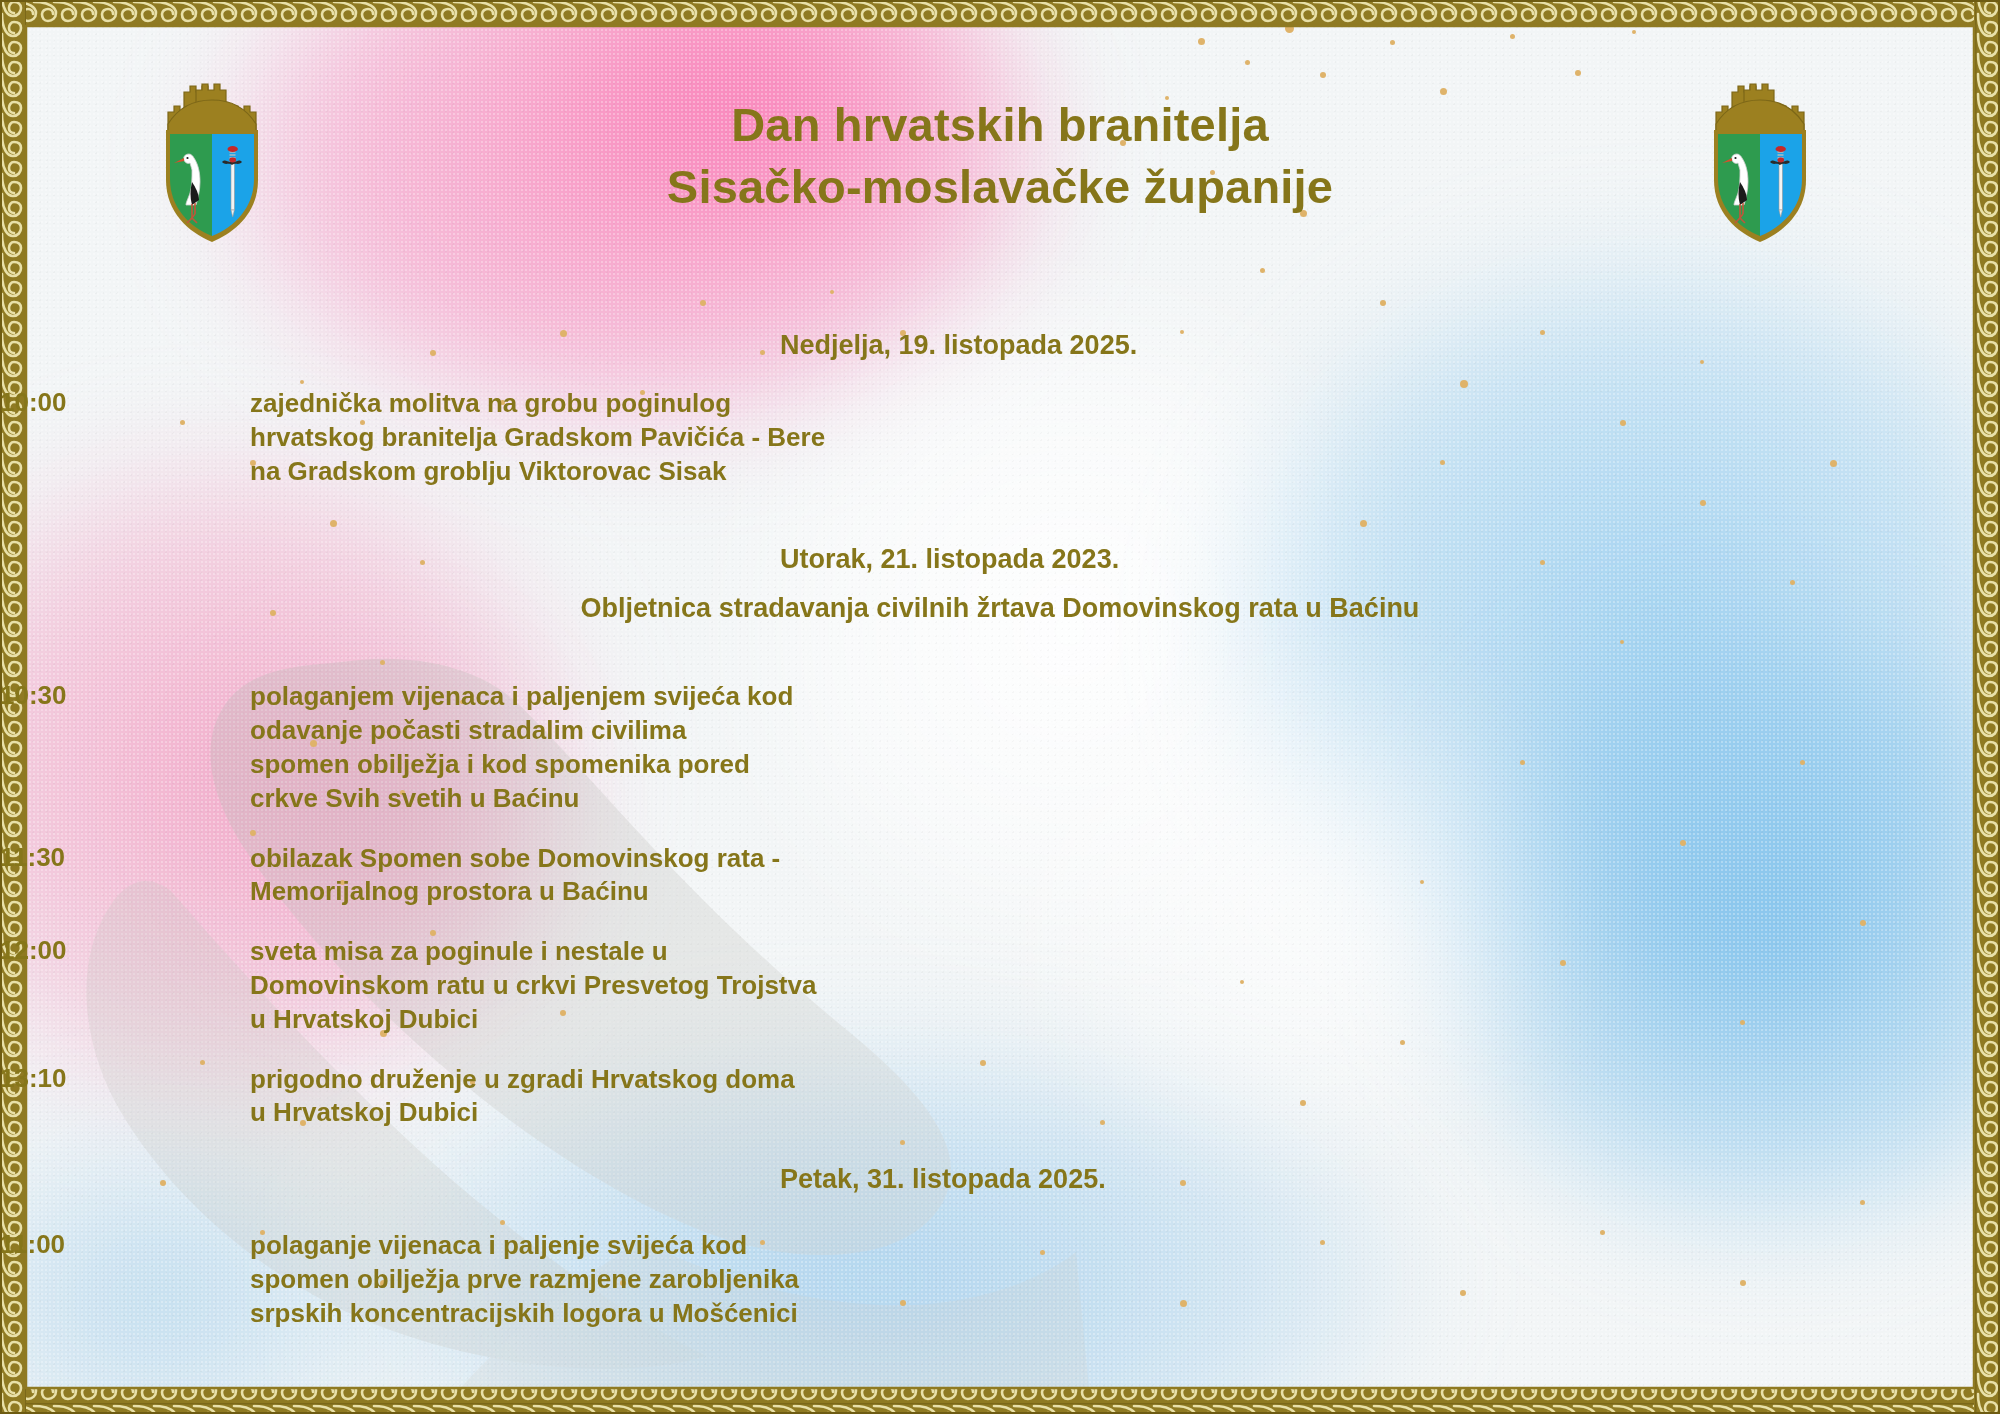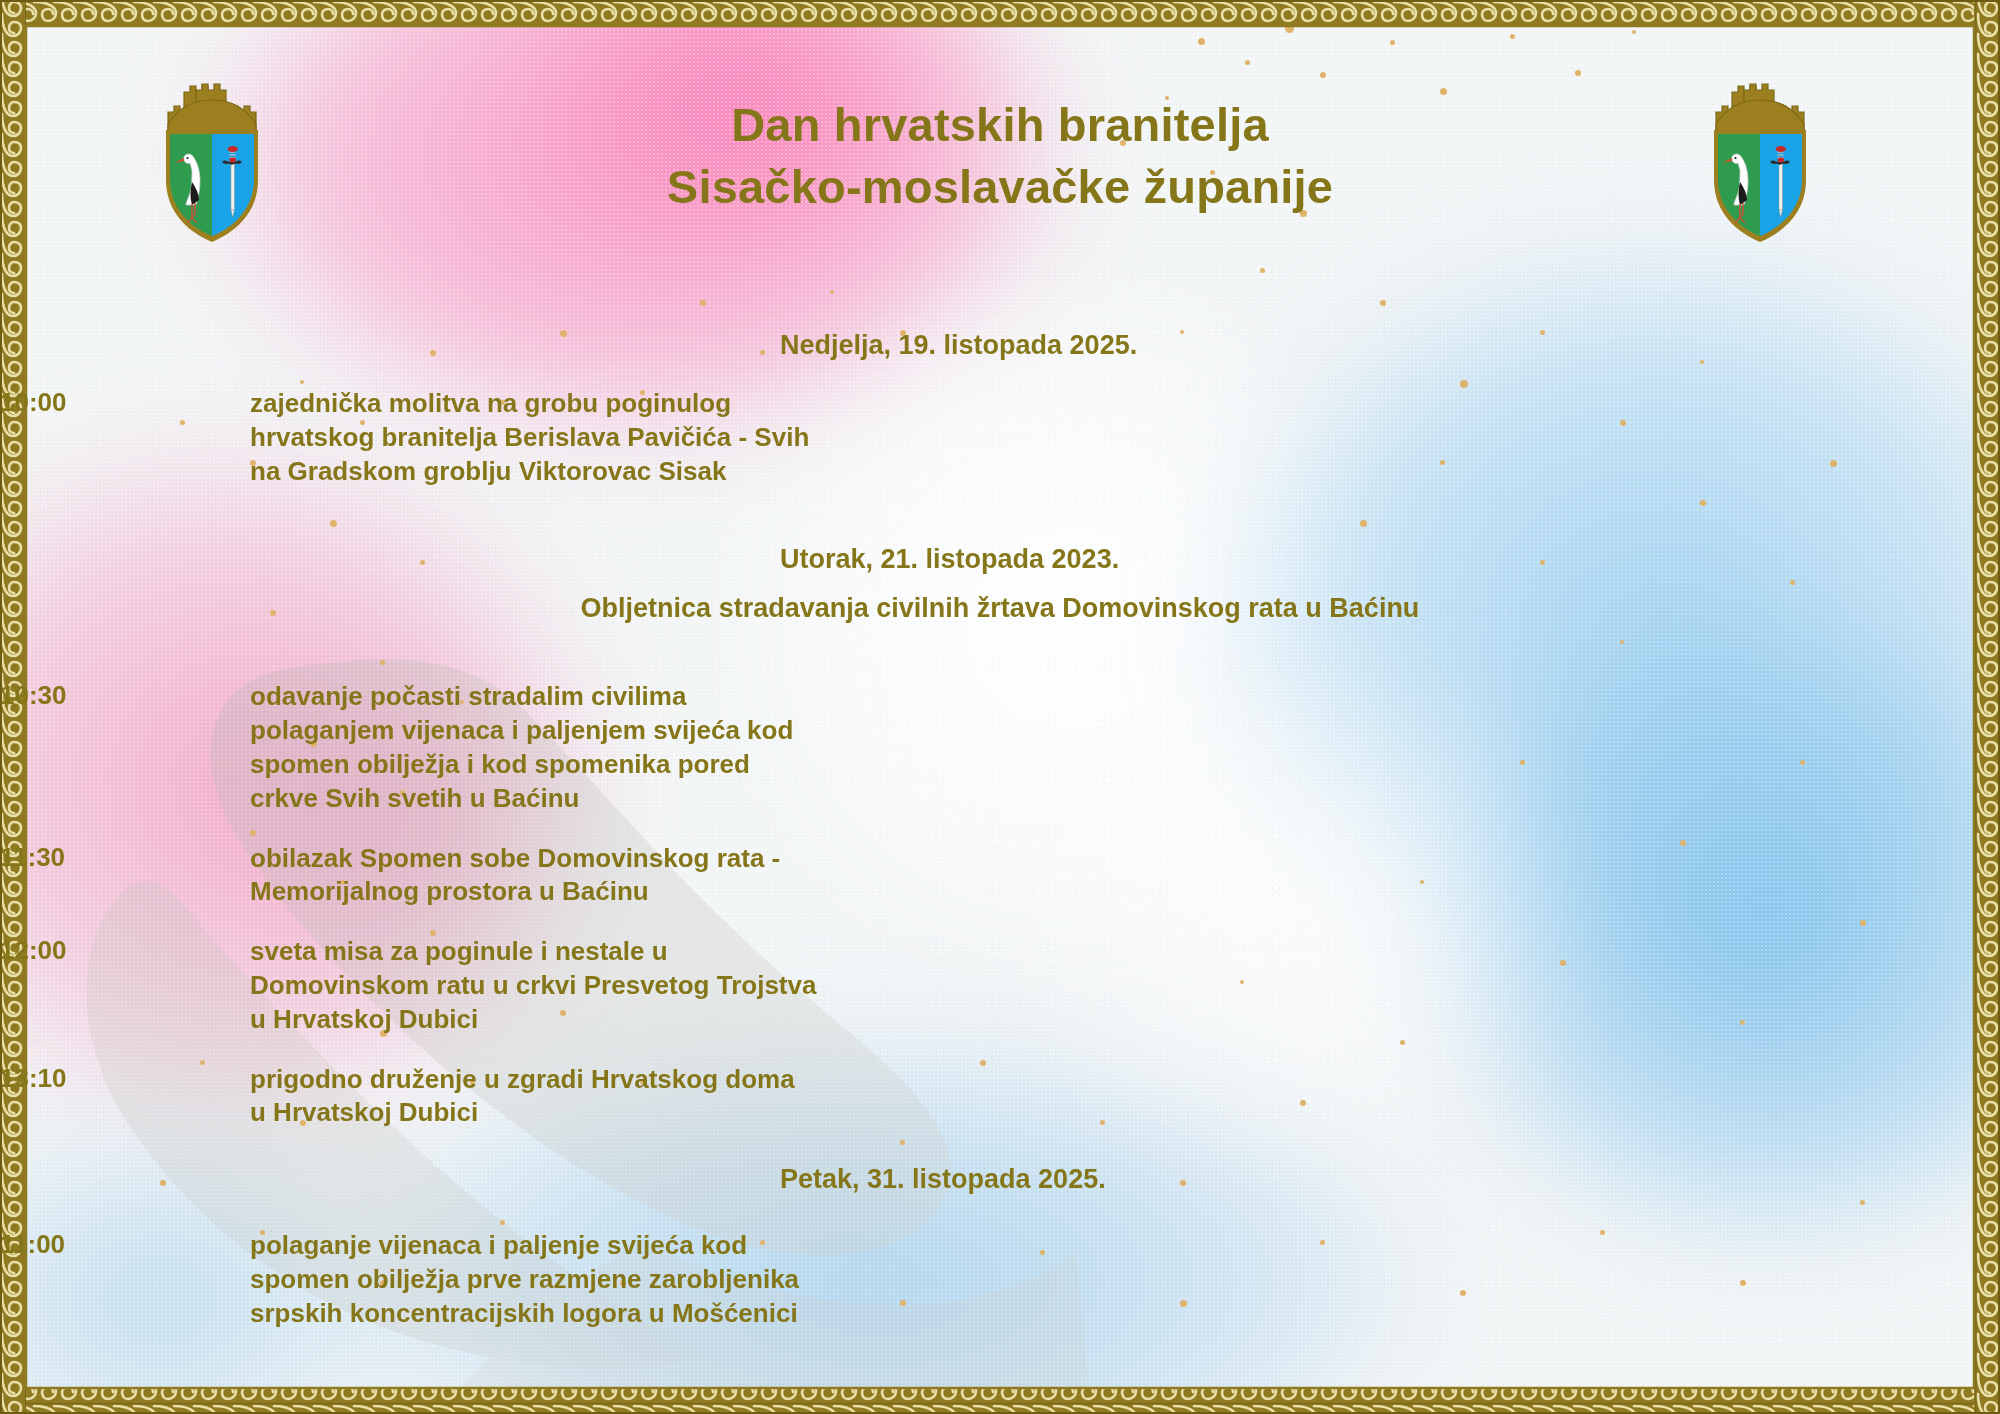--- a/index.html
+++ b/index.html
@@ -364,37 +364,37 @@
     </div>
 
     <div class="schedule">
 
       <div class="date-hd">Nedjelja, 19. listopada 2025.</div>
       <div class="sp-26"></div>
       <div class="row">
         <div class="time">10:00</div>
         <div class="desc">
           <span>zajednička molitva na grobu poginulog</span>
-          <span>hrvatskog branitelja Berislava Pavičića - Svih</span>
+          <span>hrvatskog branitelja Gradskom Pavičića - Bere</span>
           <span>na Gradskom groblju Viktorovac Sisak</span>
         </div>
       </div>
 
       <div class="sp-56"></div>
 
       <div class="date-hd">Utorak, 21. listopada 2023.</div>
       <div class="sp-18"></div>
       <div class="sub-hd">Obljetnica stradavanja civilnih žrtava Domovinskog rata u Baćinu</div>
       <div class="sp-56"></div>
 
       <div class="row">
         <div class="time">10:30</div>
         <div class="desc">
+          <span>polaganjem vijenaca i paljenjem svijeća kod</span>
           <span>odavanje počasti stradalim civilima</span>
-          <span>polaganjem vijenaca i paljenjem svijeća kod</span>
           <span>spomen obilježja i kod spomenika pored</span>
           <span>crkve Svih svetih u Baćinu</span>
         </div>
       </div>
 
       <div class="sp-26"></div>
 
       <div class="row">
         <div class="time">11:30</div>
         <div class="desc">

